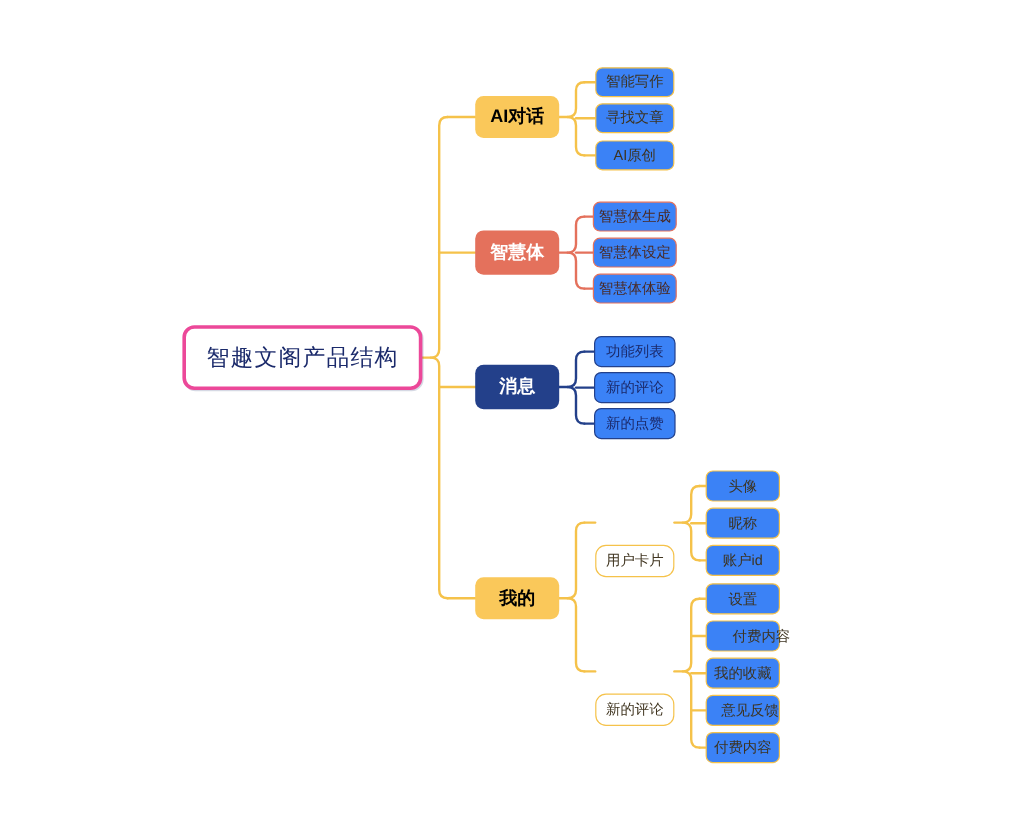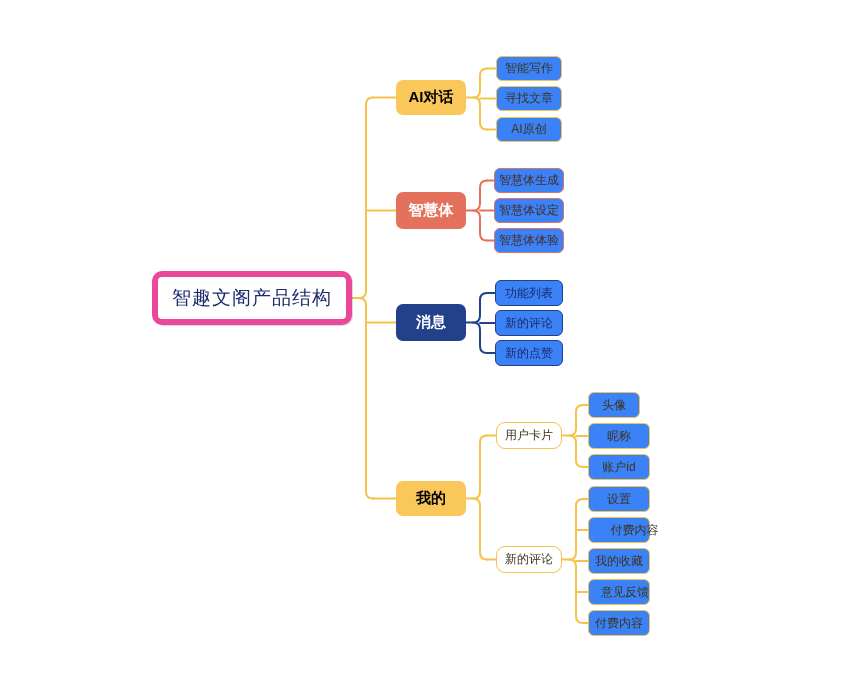--- a/index.html
+++ b/index.html
@@ -33,21 +33,21 @@
     position: absolute;
     box-sizing: border-box;
     display: flex;
     align-items: center;
     justify-content: center;
     white-space: nowrap;
   }
 
   
   .root {
-    border: 6px solid #ec4899;
+    border: 3px solid #ec4899;
     border-radius: 10px;
     background: #ffffff;
     color: #1b2a6b;
     font-size: 19px;
     letter-spacing: 1px;
     box-shadow: 1px 1px 0 rgba(27,42,107,0.18);
   }
 
   
   .branch {
@@ -59,20 +59,21 @@
   .branch.coral   { background: #e4715c; color: #ffffff; }
   .branch.navy    { background: #23408a; color: #ffffff; }
 
   
   .mid {
     border-radius: 9px;
     background: #ffffff;
     font-size: 12px;
     border: 1.6px solid #f5c24a;
     color: #403520;
+    margin-top: 32px;
   }
 
   
   .leaf {
     border-radius: 6px;
     background: #3b82f6;
     font-size: 12px;
   }
   .leaf.amber { border: 1.5px solid #f5c24a; color: #3d3320; }
   .leaf.coral { border: 1.5px solid #e4715c; color: #4a2a24; }
@@ -159,21 +160,21 @@
     </div>
     <div class="node leaf navy" style="left: 495px; top: 340px; width: 68px; height: 26px;">
       <span>新的点赞</span>
     </div>
     <div class="node branch amber" style="left: 396px; top: 481px; width: 70px; height: 35px;">
       <span>我的</span>
     </div>
     <div class="node mid" style="left: 496px; top: 422px; width: 66px; height: 27px;">
       <span>用户卡片</span>
     </div>
-    <div class="node leaf amber" style="left: 588px; top: 392px; width: 52px; height: 26px;">
+    <div class="node leaf amber" style="left: 588px; top: 392px; width: 62px; height: 26px;">
       <span>头像</span>
     </div>
     <div class="node leaf amber" style="left: 588px; top: 423px; width: 62px; height: 26px;">
       <span>昵称</span>
     </div>
     <div class="node leaf amber" style="left: 588px; top: 454px; width: 62px; height: 26px;">
       <span>账户id</span>
     </div>
     <div class="node mid" style="left: 496px; top: 546px; width: 66px; height: 27px;">
       <span>新的评论</span>

